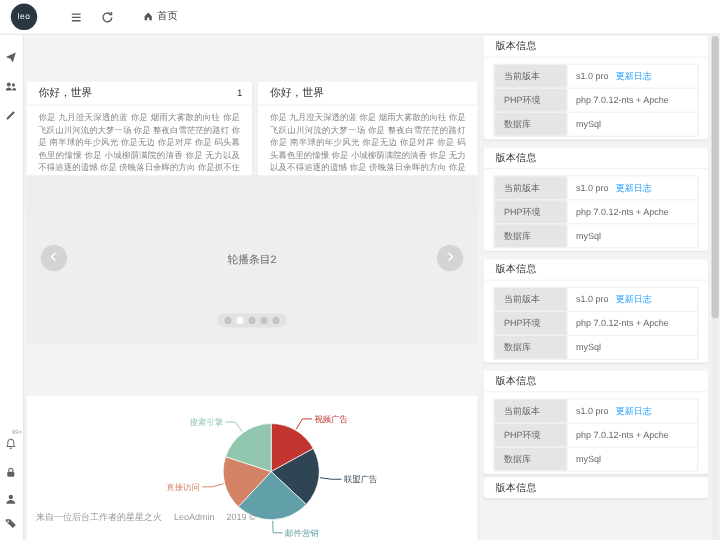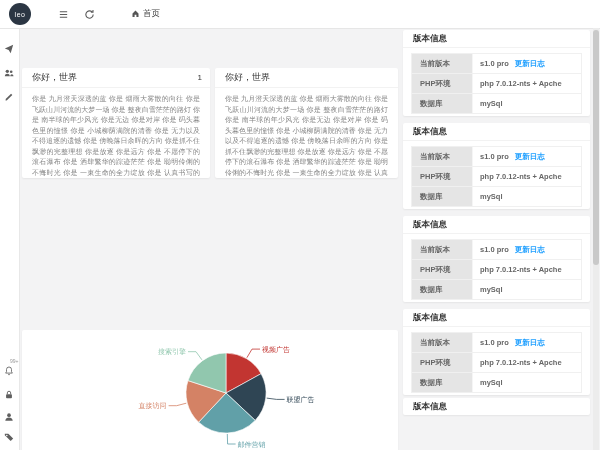--- a/index.html
+++ b/index.html
@@ -1,20 +1,20 @@
 <!DOCTYPE html>
 <html><head>
 <meta charset="utf-8">
 <style>
   html,body{margin:0;padding:0;background:#dcdcdc;}
   #app{position:relative;width:600px;height:450px;background:#f3f3f4;overflow:hidden;
        font-family:"Liberation Sans","DejaVu Sans",sans-serif;color:#555;}
   
   .topbar{position:absolute;top:0;left:0;right:0;height:28px;background:#fff;
-          border-bottom:1px solid #e6e6e6;display:flex;align-items:center;z-index:4;gap:12px;}
+          border-bottom:1px solid #e6e6e6;display:flex;align-items:center;z-index:4;}
   .logo{position:absolute;left:9px;top:3px;width:22px;height:22px;border-radius:50%;
         background:#2b3643;color:#fefefe;font-size:7px;display:flex;align-items:center;
         justify-content:center;letter-spacing:.5px;}
   .tb-icons{margin-left:58px;display:flex;gap:15px;align-items:center;color:#5a5a5a;}
   .tb-icons svg{display:block;}
   .home-tab{margin-left:24px;display:flex;align-items:center;gap:3px;font-size:8.5px;color:#444;}
   .tb-right{margin-left:auto;margin-right:12px;display:flex;align-items:center;gap:10px;
             font-size:8px;color:#555;}
   .tb-right .grp{display:flex;align-items:center;gap:3px;}
   
@@ -40,21 +40,21 @@
   .c-arrow.left{left:12px;} .c-arrow.right{right:12px;}
   .c-dots{position:absolute;bottom:13px;left:50%;transform:translateX(-50%);
           background:#e2e2e2;border-radius:7px;padding:3px 6px;display:flex;gap:4px;}
   .c-dot{width:6px;height:6px;border-radius:50%;background:#c3c3c3;cursor:pointer;}
   .c-dot.active{background:#fff;}
   
   #chartcard{left:22px;top:292px;width:376px;height:126px;}
   #chartcard svg{position:absolute;left:0;top:0;width:100%;height:100%;}
   
   .vpanel{position:absolute;left:403px;width:187px;height:86px;background:#fff;border-radius:2px;
-          box-shadow:0 1px 2px rgba(0,0,0,.06);overflow:hidden;font-weight:bold;}
+          box-shadow:0 1px 2px rgba(0,0,0,.06);overflow:hidden;}
   .vpanel-h{height:17px;line-height:17px;padding:0 10px;font-size:8.5px;color:#333;
             border-bottom:1px solid #f2f2f2;}
   .vtable{margin:5px 8px;border:1px solid #f0f0f0;}
   .vrow{display:flex;height:19px;line-height:19px;border-bottom:1px solid #f0f0f0;
         font-size:7.5px;color:#666;}
   .vrow:last-child{border-bottom:none;}
   .vlabel{width:52px;padding-left:8px;background:#e5e5e5;border-right:1px solid #f5f5f5;}
   .vvalue{flex:1;padding-left:7px;white-space:nowrap;}
   .vlink{color:#1e9fff;margin-left:6px;cursor:pointer;}
   #vp1{top:30px;} #vp2{top:123px;} #vp3{top:216px;} #vp4{top:309px;}
@@ -149,20 +149,44 @@
     <div class="card-b">你是 九月澄天深透的蓝 你是 烟雨大雾散的向往 你是 飞跃山川河流的大梦一场 你是 整夜白雪茫茫的路灯 你是 南半球的年少风光 你是无边 你是对岸 你是 码头暮色里的憧憬 你是 小城柳荫满院的清香 你是 无力以及不得追逐的遗憾 你是 傍晚落日余晖的方向 你是抓不住飘渺的完整理想 你是放逐 你是远方 你是 不愿停下的滚石瀑布 你是 酒肆繁华的踪迹茫茫 你是 聪明伶俐的不悔时光 你是 一束生命的全力绽放 你是 认真书写的一笔一划 你是 几度欢喜的细水流长 你是解药 你是糖果 你是 四海为家的回头孤帆 你是 我独自学的透明和温暖 你是不愿醒来的梦境柔情一场 我的名字 叫理想, 我的名字叫 理想。</div>
   </div>
 
   <div class="card" id="hello2">
     <div class="card-h">
       <span>你好，世界</span>
     </div>
     <div class="card-b">你是 九月澄天深透的蓝 你是 烟雨大雾散的向往 你是 飞跃山川河流的大梦一场 你是 整夜白雪茫茫的路灯 你是 南半球的年少风光 你是无边 你是对岸 你是 码头暮色里的憧憬 你是 小城柳荫满院的清香 你是 无力以及不得追逐的遗憾 你是 傍晚落日余晖的方向 你是抓不住飘渺的完整理想 你是放逐 你是远方 你是 不愿停下的滚石瀑布 你是 酒肆繁华的踪迹茫茫 你是 聪明伶俐的不悔时光 你是 一束生命的全力绽放 你是 认真书写的一笔一划 你是 几度欢喜的细水流长 你是解药 你是糖果 你是 四海为家的回头孤帆 你是 我独自学的透明和温暖 你是不愿醒来的梦境柔情一场 我的名字 叫理想, 我的名字叫 理想。</div>
   </div>
 
+  <div class="carousel">
+    <div class="c-caption">轮播条目2</div>
+    <div class="c-arrow left">
+      <span>
+        <svg width="10" height="10" viewBox="0 0 12 12">
+            <path d="M7.5 2L3.5 6l4 4" stroke="#fff" stroke-width="1.5" fill="none"></path>
+          </svg>
+      </span>
+    </div>
+    <div class="c-arrow right">
+      <span>
+        <svg width="10" height="10" viewBox="0 0 12 12">
+            <path d="M4.5 2l4 4-4 4" stroke="#fff" stroke-width="1.5" fill="none"></path>
+          </svg>
+      </span>
+    </div>
+    <div class="c-dots" id="cdots">
+        <span class="c-dot"></span>
+        <span class="c-dot active"></span>
+        <span class="c-dot"></span>
+        <span class="c-dot"></span>
+        <span class="c-dot"></span>
+      </div>
+  </div>
 
   <div class="card" id="chartcard">
     <svg id="pie" viewBox="0 0 376 126">
         <path d="M204,63 L204.0,23.0 A40,40 0 0 1 239.1,43.7 Z" fill="#c23531" stroke="#fff" stroke-width=".6"></path>
         <polyline points="224.9,27.7 230.0,19.1 238.0,19.1" fill="none" stroke="#c23531" stroke-width=".8"></polyline>
         <text x="240.0" y="21.6" font-size="7" fill="#c23531" text-anchor="start">视频广告</text>
         <path d="M204,63 L239.1,43.7 A40,40 0 0 1 233.2,90.4 Z" fill="#2f4554" stroke="#fff" stroke-width=".6"></path>
         <polyline points="244.7,68.1 254.6,69.4 262.6,69.4" fill="none" stroke="#2f4554" stroke-width=".8"></polyline>
         <text x="264.6" y="71.9" font-size="7" fill="#2f4554" text-anchor="start">联盟广告</text>
         <path d="M204,63 L233.2,90.4 A40,40 0 0 1 176.6,92.2 Z" fill="#61a0a8" stroke="#fff" stroke-width=".6"></path>
@@ -250,14 +274,19 @@
   </div>
 
   <div class="vpanel" id="vp5">
     <div class="vpanel-h">版本信息</div>
   </div>
 
   <div class="scrollbar">
     <div class="scroll-thumb"></div>
   </div>
 
+  <div class="footer">
+    <span>来自一位后台工作者的星星之火</span>
+    <span>LeoAdmin</span>
+    <span>2019 ©</span>
+  </div>
 
 </div>
 
 </body></html>

